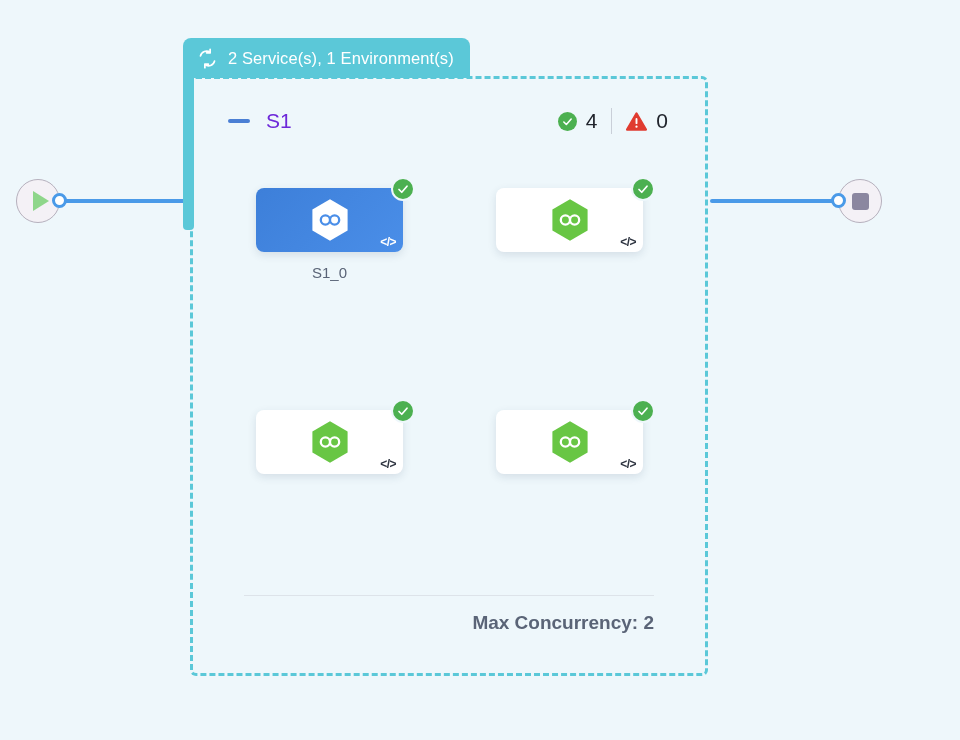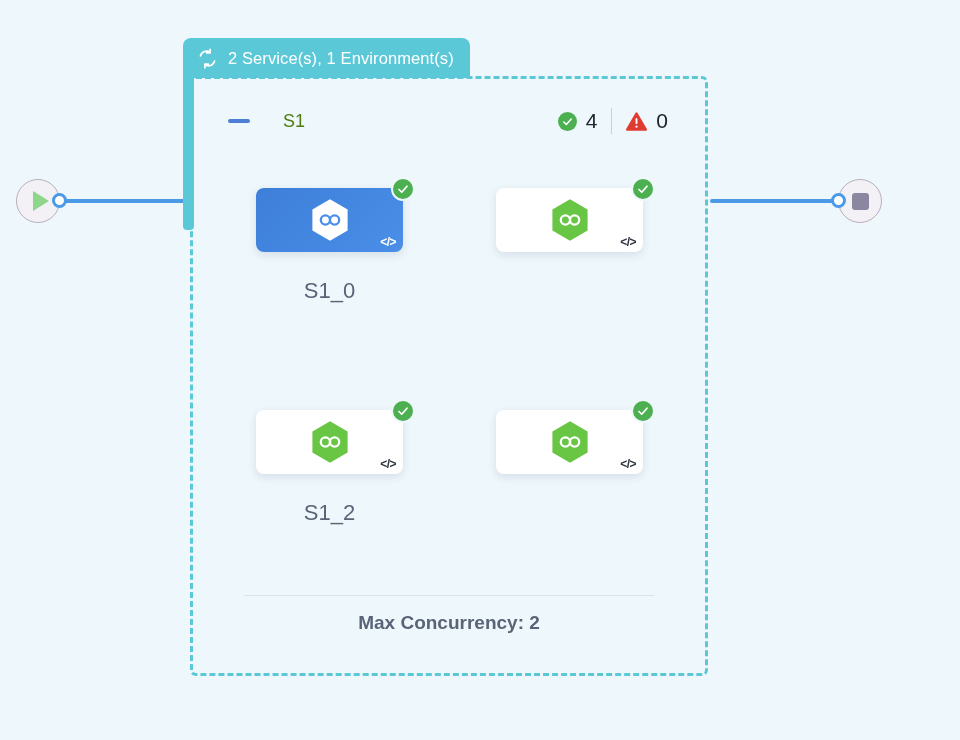--- a/index.html
+++ b/index.html
@@ -130,23 +130,23 @@
     align-items: center;
   }
   .collapse-icon {
     width: 22px;
     height: 4px;
     background: #4a7fd4;
     border-radius: 2px;
     flex: none;
   }
   .stage-name {
-    margin-left: 33px;
-    font-size: 18px;
-    color: #4d7c0f;
+    margin-left: 16px;
+    font-size: 21px;
+    color: #6d28d9;
   }
   .stage-counts {
     margin-left: auto;
     display: flex;
     align-items: center;
   }
   .count-group { display: flex; align-items: center; }
   .count-value {
     font-size: 21px;
     color: #20242c;
@@ -217,23 +217,23 @@
     border-radius: 50%;
     background: #4cb050;
     border: 2.5px solid #eef7fb;
     box-sizing: border-box;
     display: flex;
     align-items: center;
     justify-content: center;
     z-index: 3;
   }
   .node-label {
-    margin-top: 26px;
+    margin-top: 12px;
     text-align: center;
-    font-size: 22px;
+    font-size: 15px;
     color: #5a6477;
   }
 
   
   .node-r1c1 { left: 256px; top: 188px; }
   .node-r1c2 { left: 496px; top: 188px; }
   .node-r2c1 { left: 256px; top: 410px; }
   .node-r2c2 { left: 496px; top: 410px; }
 
   
@@ -243,21 +243,21 @@
     top: 595px;
     width: 410px;
     height: 1px;
     background: #dde3e9;
   }
   .group-footer {
     position: absolute;
     left: 244px;
     top: 612px;
     width: 410px;
-    text-align: center;
+    text-align: right;
     font-size: 19px;
     font-weight: bold;
     color: #5a6477;
   }
 </style>
 </head>
 <body>
 
 <div class="canvas">
 
@@ -359,21 +359,20 @@
           <path d="M15.4 26.6 a4.6 4.6 0 1 1 4.6 -4.6 a4.6 4.6 0 1 0 4.6 -4.6 a4.6 4.6 0 0 0 -4.6 4.6 a4.6 4.6 0 0 1 -4.6 4.6 z" fill="none" stroke="#ffffff" stroke-width="2.3" stroke-linecap="round"></path>
         </svg>
       </span>
       <span class="code-glyph">&lt;/&gt;</span>
       <span class="check-badge">
         <svg width="12" height="12" viewBox="0 0 24 24" fill="none" stroke="#ffffff" stroke-width="3.4" stroke-linecap="round" stroke-linejoin="round">
           <polyline points="4,13 9.5,18.5 20,6.5"></polyline>
         </svg>
       </span>
     </div>
-    <div class="node-label">S1_2</div>
   </div>
 
   <div class="node node-r2c2">
     <div class="node-card idle">
       <span class="hex">
         <svg width="40" height="44" viewBox="0 0 40 44">
           <path d="M20 1.2 L37.6 11.4 V32.6 L20 42.8 L2.4 32.6 V11.4 Z" fill="#68c644"></path>
           <path d="M15.4 26.6 a4.6 4.6 0 1 1 4.6 -4.6 a4.6 4.6 0 1 0 4.6 -4.6 a4.6 4.6 0 0 0 -4.6 4.6 a4.6 4.6 0 0 1 -4.6 4.6 z" fill="none" stroke="#ffffff" stroke-width="2.3" stroke-linecap="round"></path>
         </svg>
       </span>

